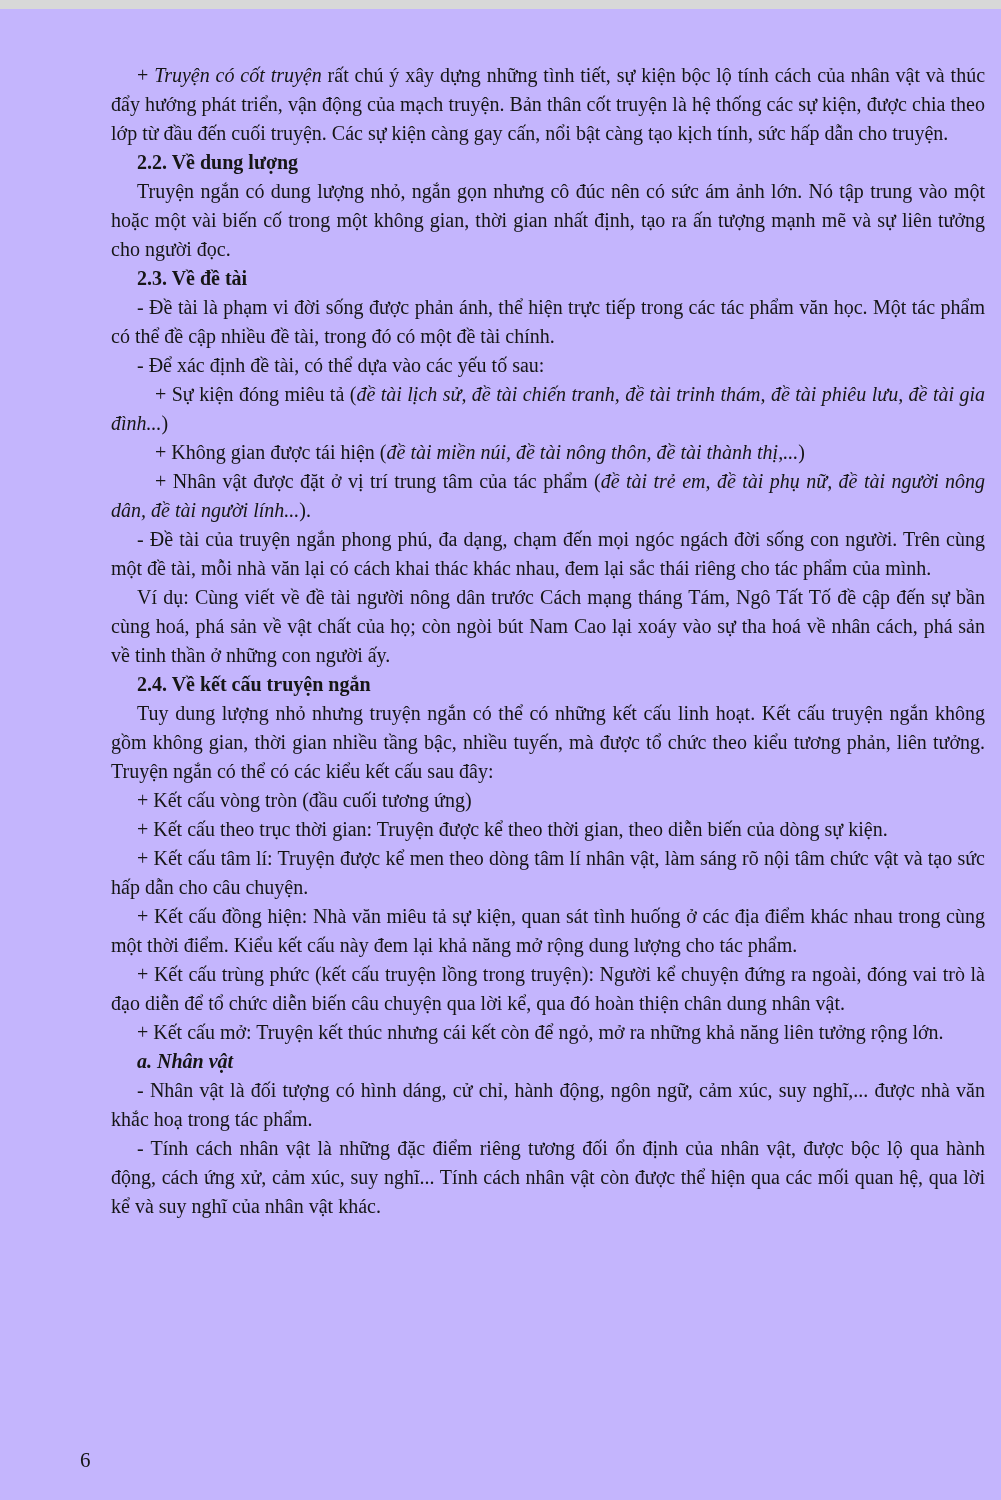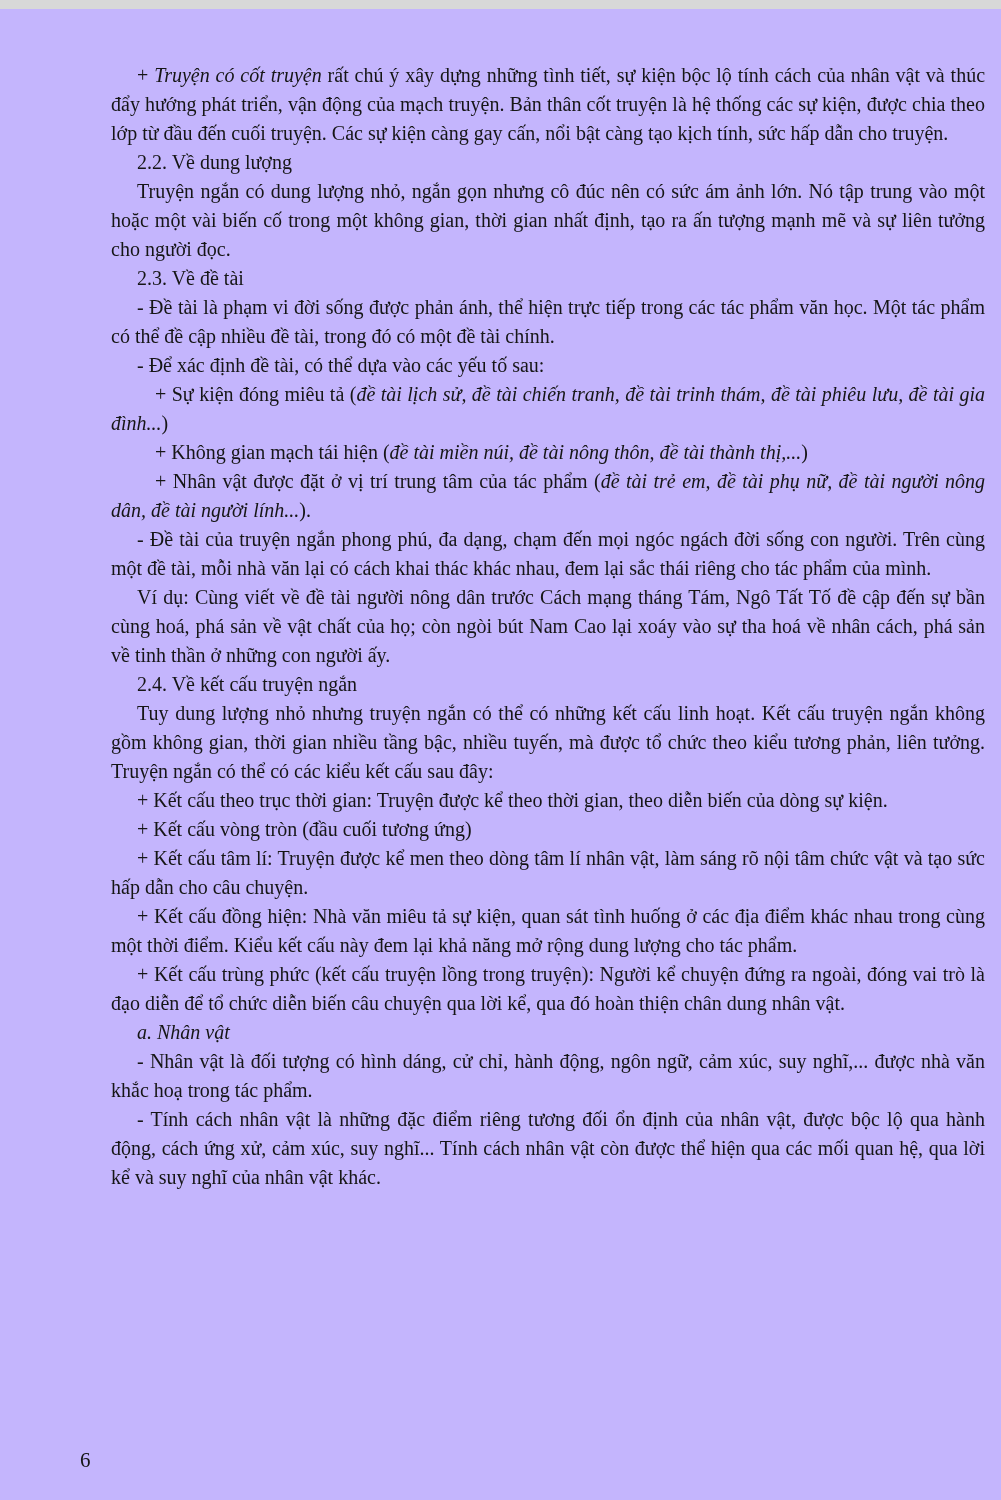--- a/index.html
+++ b/index.html
@@ -17,50 +17,51 @@
     line-height: 29px;
     color: #161616;
     overflow: hidden;
   }
   .doc-body p {
     margin: 0;
     text-align: justify;
   }
   .ind1 { text-indent: 26px; }
   .ind2 { text-indent: 44px; }
-  .h { font-weight: normal; }
+  .h { font-weight: bold; }
   .it { font-style: italic; }
   .page-number {
     position: absolute;
     left: 80px;
     bottom: 34px;
     font-size: 21px;
   }
 </style>
 </head>
 <body>
 
 <div class="page">
   <div class="doc-body">
       <p class="ind1"><span>+ </span><span class="it">Truyện có cốt truyện</span><span> rất chú ý xây dựng những tình tiết, sự kiện bộc lộ tính cách của nhân vật và thúc đẩy hướng phát triển, vận động của mạch truyện. Bản thân cốt truyện là hệ thống các sự kiện, được chia theo lớp từ đầu đến cuối truyện. Các sự kiện càng gay cấn, nổi bật càng tạo kịch tính, sức hấp dẫn cho truyện.</span></p>
       <p class="ind1 h"><span>2.2. Về dung lượng</span></p>
       <p class="ind1"><span>Truyện ngắn có dung lượng nhỏ, ngắn gọn nhưng cô đúc nên có sức ám ảnh lớn. Nó tập trung vào một hoặc một vài biến cố trong một không gian, thời gian nhất định, tạo ra ấn tượng mạnh mẽ và sự liên tưởng cho người đọc.</span></p>
       <p class="ind1 h"><span>2.3. Về đề tài</span></p>
       <p class="ind1"><span>- Đề tài là phạm vi đời sống được phản ánh, thể hiện trực tiếp trong các tác phẩm văn học. Một tác phẩm có thể đề cập nhiều đề tài, trong đó có một đề tài chính.</span></p>
       <p class="ind1"><span>- Để xác định đề tài, có thể dựa vào các yếu tố sau:</span></p>
       <p class="ind2"><span>+ Sự kiện đóng miêu tả (</span><span class="it">đề tài lịch sử, đề tài chiến tranh, đề tài trinh thám, đề tài phiêu lưu, đề tài gia đình...</span><span>)</span></p>
-      <p class="ind2"><span>+ Không gian mạch tái hiện (</span><span class="it">đề tài miền núi, đề tài nông thôn, đề tài thành thị,...</span><span>)</span></p>
+      <p class="ind2"><span>+ Không gian được tái hiện (</span><span class="it">đề tài miền núi, đề tài nông thôn, đề tài thành thị,...</span><span>)</span></p>
       <p class="ind2"><span>+ Nhân vật được đặt ở vị trí trung tâm của tác phẩm (</span><span class="it">đề tài trẻ em, đề tài phụ nữ, đề tài người nông dân, đề tài người lính...</span><span>).</span></p>
       <p class="ind1"><span>- Đề tài của truyện ngắn phong phú, đa dạng, chạm đến mọi ngóc ngách đời sống con người. Trên cùng một đề tài, mỗi nhà văn lại có cách khai thác khác nhau, đem lại sắc thái riêng cho tác phẩm của mình.</span></p>
       <p class="ind1"><span>Ví dụ: Cùng viết về đề tài người nông dân trước Cách mạng tháng Tám, Ngô Tất Tố đề cập đến sự bần cùng hoá, phá sản về vật chất của họ; còn ngòi bút Nam Cao lại xoáy vào sự tha hoá về nhân cách, phá sản về tinh thần ở những con người ấy.</span></p>
       <p class="ind1 h"><span>2.4. Về kết cấu truyện ngắn</span></p>
       <p class="ind1"><span>Tuy dung lượng nhỏ nhưng truyện ngắn có thể có những kết cấu linh hoạt. Kết cấu truyện ngắn không gồm không gian, thời gian nhiều tầng bậc, nhiều tuyến, mà được tổ chức theo kiểu tương phản, liên tưởng. Truyện ngắn có thể có các kiểu kết cấu sau đây:</span></p>
+      <p class="ind1"><span>+ Kết cấu vòng tròn (đầu cuối tương ứng)</span></p>
       <p class="ind1"><span>+ Kết cấu theo trục thời gian: Truyện được kể theo thời gian, theo diễn biến của dòng sự kiện.</span></p>
-      <p class="ind1"><span>+ Kết cấu vòng tròn (đầu cuối tương ứng)</span></p>
       <p class="ind1"><span>+ Kết cấu tâm lí: Truyện được kể men theo dòng tâm lí nhân vật, làm sáng rõ nội tâm chức vật và tạo sức hấp dẫn cho câu chuyện.</span></p>
       <p class="ind1"><span>+ Kết cấu đồng hiện: Nhà văn miêu tả sự kiện, quan sát tình huống ở các địa điểm khác nhau trong cùng một thời điểm. Kiểu kết cấu này đem lại khả năng mở rộng dung lượng cho tác phẩm.</span></p>
       <p class="ind1"><span>+ Kết cấu trùng phức (kết cấu truyện lồng trong truyện): Người kể chuyện đứng ra ngoài, đóng vai trò là đạo diễn để tổ chức diễn biến câu chuyện qua lời kể, qua đó hoàn thiện chân dung nhân vật.</span></p>
+      <p class="ind1"><span>+ Kết cấu mở: Truyện kết thúc nhưng cái kết còn để ngỏ, mở ra những khả năng liên tưởng rộng lớn.</span></p>
       <p class="ind1 h"><span class="it">a. Nhân vật</span></p>
       <p class="ind1"><span>- Nhân vật là đối tượng có hình dáng, cử chỉ, hành động, ngôn ngữ, cảm xúc, suy nghĩ,... được nhà văn khắc hoạ trong tác phẩm.</span></p>
       <p class="ind1"><span>- Tính cách nhân vật là những đặc điểm riêng tương đối ổn định của nhân vật, được bộc lộ qua hành động, cách ứng xử, cảm xúc, suy nghĩ... Tính cách nhân vật còn được thể hiện qua các mối quan hệ, qua lời kể và suy nghĩ của nhân vật khác.</span></p>
     </div>
   <div class="page-number">6</div>
 </div>
 
 </body></html>

